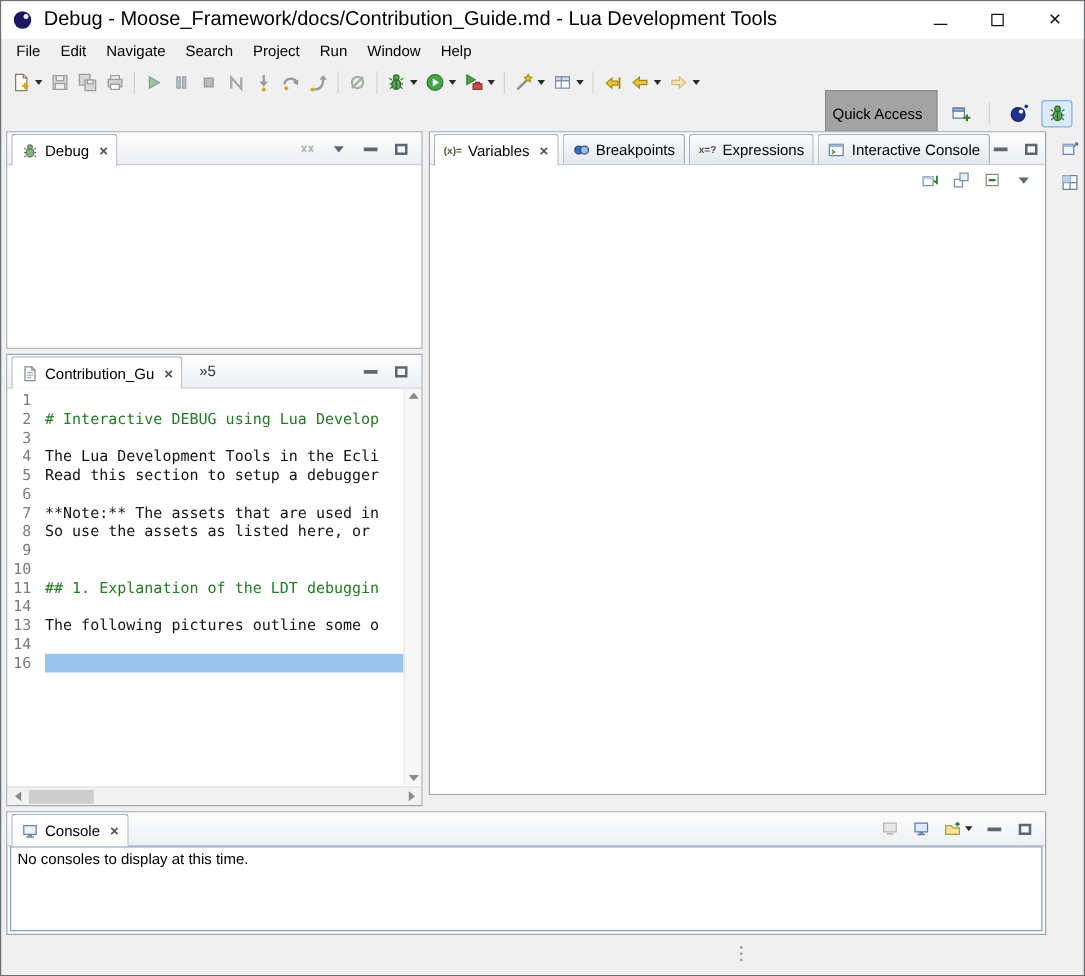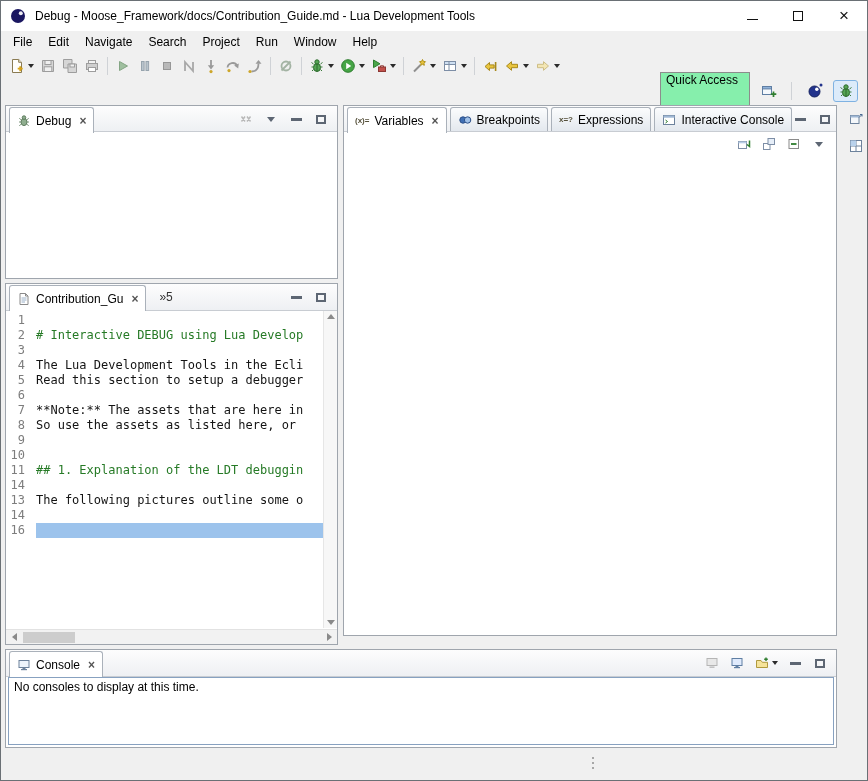--- a/index.html
+++ b/index.html
@@ -1,41 +1,41 @@
 <!DOCTYPE html>
 <html><head>
 <meta charset="utf-8">
 <style>
   *{box-sizing:border-box;margin:0;padding:0}
   body{width:868px;height:781px;font-family:"Liberation Sans",sans-serif;font-size:12px;color:#000;background:#f0f0f0}
   #win{position:relative;width:868px;height:781px;background:#f0f0f0;border:1px solid #6a7075;overflow:hidden}
 
   
   .titlebar{position:absolute;left:0;top:0;right:0;height:30px;background:#fff;display:flex;align-items:center;padding-left:9px}
-  .win-title{margin-left:9px;font-size:12px;white-space:nowrap}
+  .win-title{margin-left:9px;font-size:16px;white-space:nowrap}
   .win-controls{margin-left:auto;display:flex;height:100%}
   .win-btn{width:46px;height:100%;display:flex;align-items:center;justify-content:center;font-size:15px;color:#111}
   .glyph-minimize{width:11px;height:1px;background:#111;margin-top:6px}
   .glyph-maxi{width:10px;height:10px;border:1px solid #111}
 
   
-  .menubar{position:absolute;left:0;top:30px;right:0;height:21px;display:flex;align-items:center;padding-left:4px}
+  .menubar{position:absolute;left:0;top:30px;right:0;height:21px;display:flex;align-items:flex-start;padding-left:4px}
   .menu-item{padding:3px 8px;cursor:default}
 
   
   .toolbar{position:absolute;left:0;top:51px;right:0;height:27px;display:flex;align-items:center;padding-left:5px}
   .tbtn{display:flex;align-items:center;padding:2px;margin:0 1px;border-radius:2px}
   .sep{width:1px;height:18px;background:#cfd2d6;margin:0 4px}
   .chev{width:0;height:0;border-left:3.5px solid transparent;border-right:3.5px solid transparent;border-top:4px solid #2b2b2b;margin-left:3px}
   .i{display:block;width:16px;height:16px}
   .i14{display:block;width:14px;height:14px}
 
   
   .qrow{position:absolute;left:0;top:78px;right:0;height:24px;display:flex;align-items:center;justify-content:flex-end;padding-right:9px;gap:6px}
-  .qa{width:90px;height:38px;border:1px solid #8c8c8c;background:#86efac;display:flex;align-items:flex-start;padding-left:5px}
+  .qa{width:90px;height:38px;border:1px solid #8c8c8c;background:#a3a3a3;display:flex;align-items:center;padding-left:5px}
   .pbtn{width:25px;height:22px;display:flex;align-items:center;justify-content:center;border-radius:3px}
   .pbtn.active{background:#dcebfa;border:1px solid #7fb2e2}
 
   
   .panel{position:absolute;background:#fff;border:1px solid #9fa5ad}
   .phead{height:26px;background:linear-gradient(#fdfdfd,#eef0f3);border-bottom:1px solid #c8ccd2;display:flex;align-items:flex-start;position:relative}
   .tab{height:24px;display:flex;align-items:center;gap:5px;padding:0 7px;margin-left:3px;border:1px solid #aab1ba;border-bottom:none;border-radius:3px 3px 0 0;background:linear-gradient(#fbfcfd,#e3e8ee);position:relative;top:1px;white-space:nowrap}
   .tab.sel{background:#fff;height:26px;z-index:2}
   .tab-close{font-weight:bold;color:#555;margin-left:3px;font-size:12px;line-height:10px}
   .head-btns{margin-left:auto;display:flex;align-items:center;gap:9px;padding-right:8px;height:26px}
@@ -365,21 +365,21 @@
         <div class="crow">
             <span class="ln">5</span>
             <span class="ct">Read this section to setup a debugger</span>
           </div>
         <div class="crow">
             <span class="ln">6</span>
             <span class="ct"></span>
           </div>
         <div class="crow">
             <span class="ln">7</span>
-            <span class="ct">**Note:** The assets that are here in</span>
+            <span class="ct">**Note:** The assets that are used in</span>
           </div>
         <div class="crow">
             <span class="ln">8</span>
             <span class="ct">So use the assets as listed here, or </span>
           </div>
         <div class="crow">
             <span class="ln">9</span>
             <span class="ct"></span>
           </div>
         <div class="crow">

